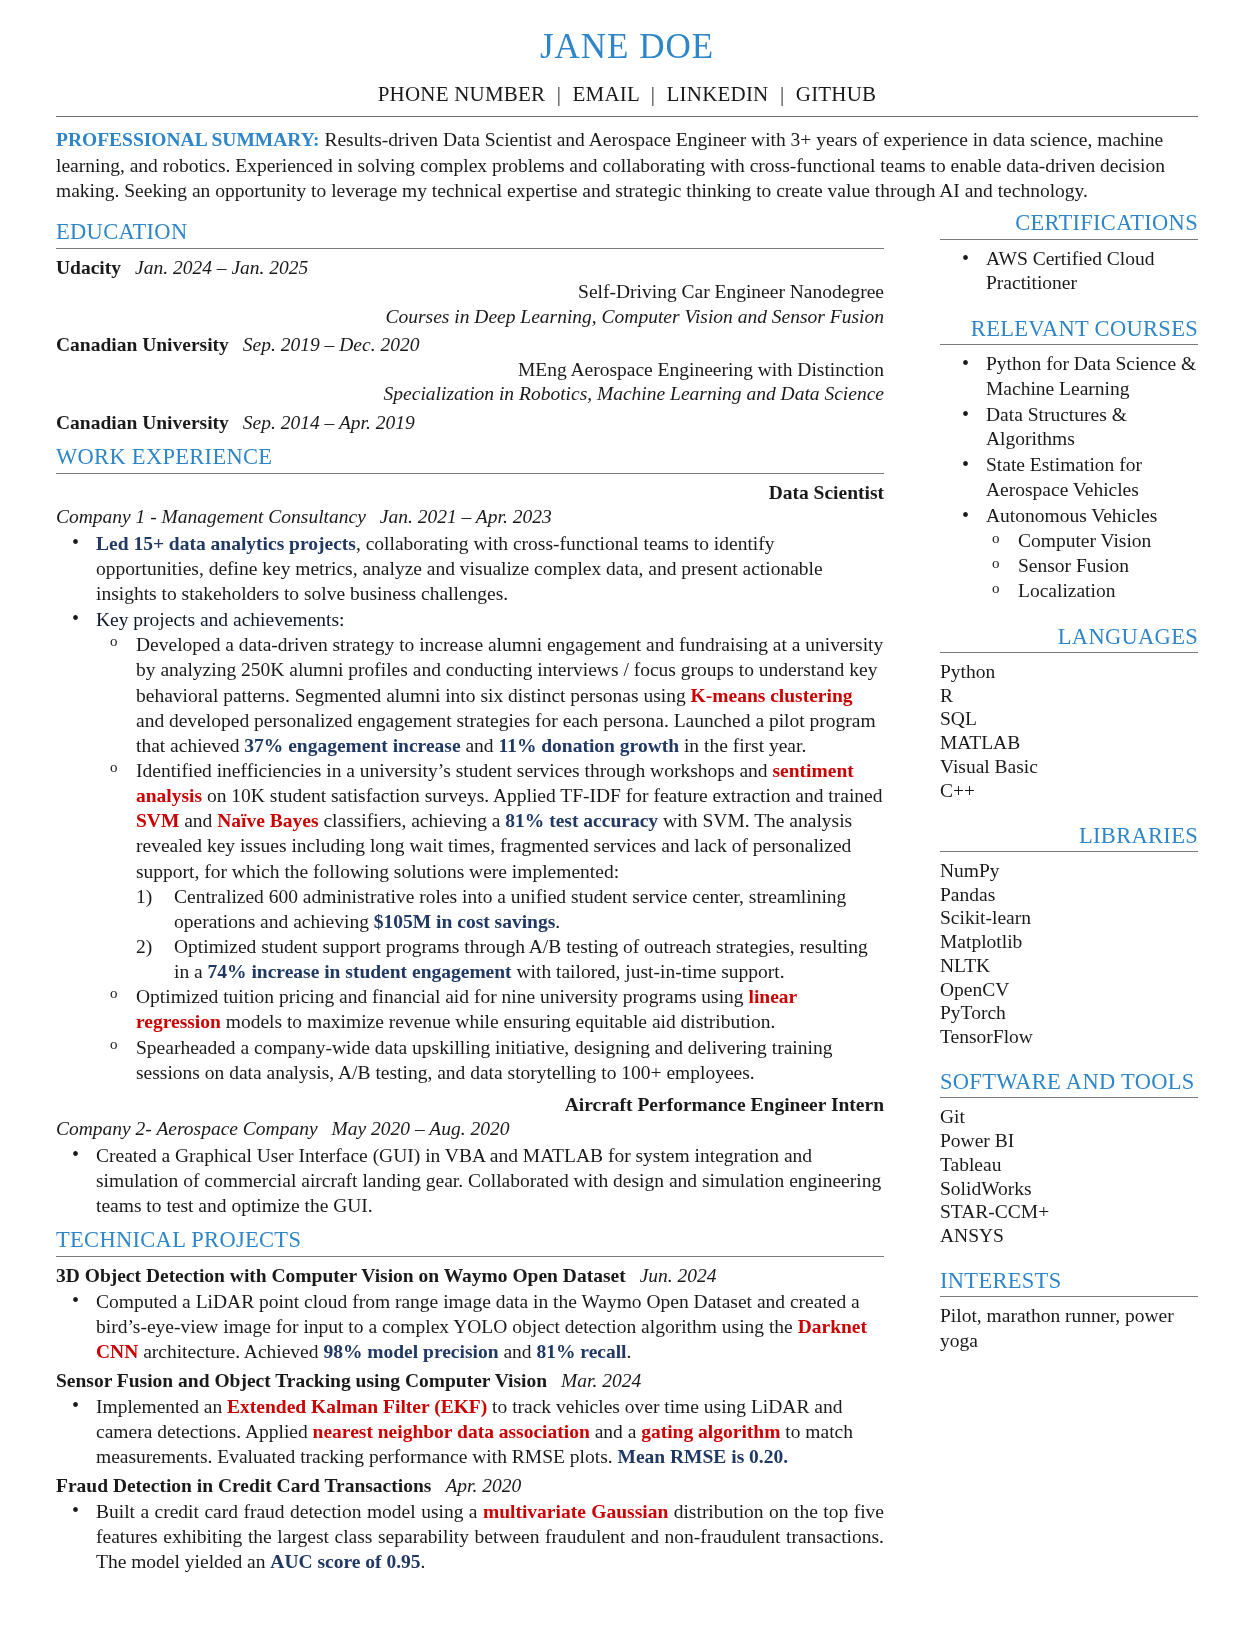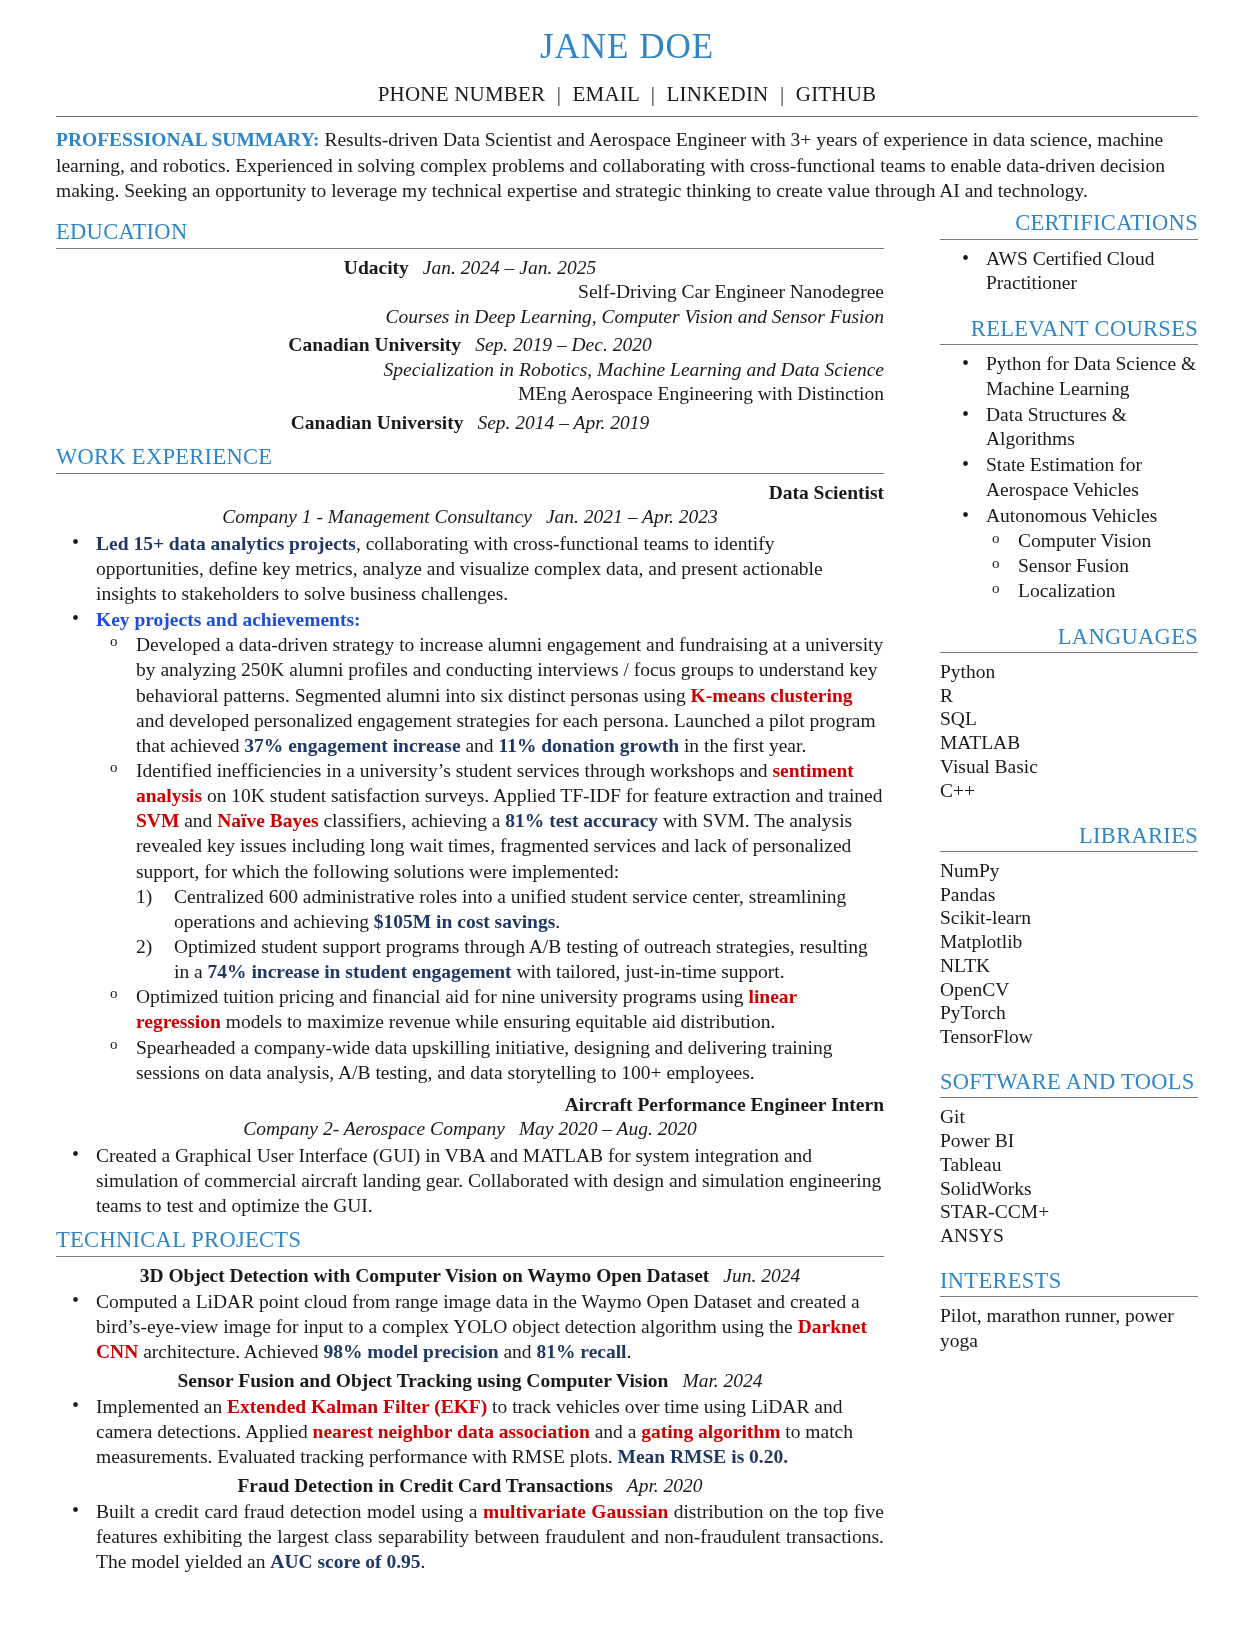--- a/index.html
+++ b/index.html
@@ -75,21 +75,21 @@
     margin: 3px 0 7px 0;
   }
   .side .sec-h { text-align: right; }
   .side .sec-h.left-h { text-align: left; }
   .side .sec-h.first { margin-top: 0; }
 
   
   .entry { margin-bottom: 4px; }
   .entry-row {
     display: flex;
-    justify-content: center;
+    justify-content: flex-start;
     align-items: baseline;
     font-size: 19.5px;
     line-height: 1.26;
   }
   .e-title { font-weight: bold; }
   .e-sub  { font-style: italic; }
   .e-date { font-style: italic; white-space: nowrap; padding-left: 14px; }
   .e-line { font-size: 19.5px; line-height: 1.26; text-align: right; }
   .e-line.it { font-style: italic; }
 
@@ -135,21 +135,21 @@
     position: absolute;
     left: 0;
     top: 0;
   }
   .nest2 { margin-left: 2px; }
   .justify { text-align: justify; }
 
   
   .hl-red  { color: #cc0000; font-weight: bold; }
   .hl-navy { color: #1f3864; font-weight: bold; }
-  b.plain  { font-weight: bold; color: #1d4ed8; }
+  b.plain  { font-weight: normal; color: #0f172a; }
 
   
   ul.s1 { margin: 0; padding: 0; list-style: none; }
   ul.s1 > li {
     position: relative;
     padding-left: 46px;
     font-size: 19.5px;
     line-height: 1.27;
     margin-bottom: 1px;
   }
@@ -218,22 +218,22 @@
         </div>
         <div class="e-line">Self-Driving Car Engineer Nanodegree</div>
         <div class="e-line it">Courses in Deep Learning, Computer Vision and Sensor Fusion</div>
       </div>
 
       <div class="entry">
         <div class="entry-row">
           <span class="e-title">Canadian University</span>
           <span class="e-date">Sep. 2019 – Dec. 2020</span>
         </div>
+        <div class="e-line">MEng Aerospace Engineering with Distinction</div>
         <div class="e-line it">Specialization in Robotics, Machine Learning and Data Science</div>
-        <div class="e-line">MEng Aerospace Engineering with Distinction</div>
       </div>
 
       <div class="entry">
         <div class="entry-row">
           <span class="e-title">Canadian University</span>
           <span class="e-date">Sep. 2014 – Apr. 2019</span>
         </div>
       </div>
 
       <div class="sec-h">WORK EXPERIENCE</div>

